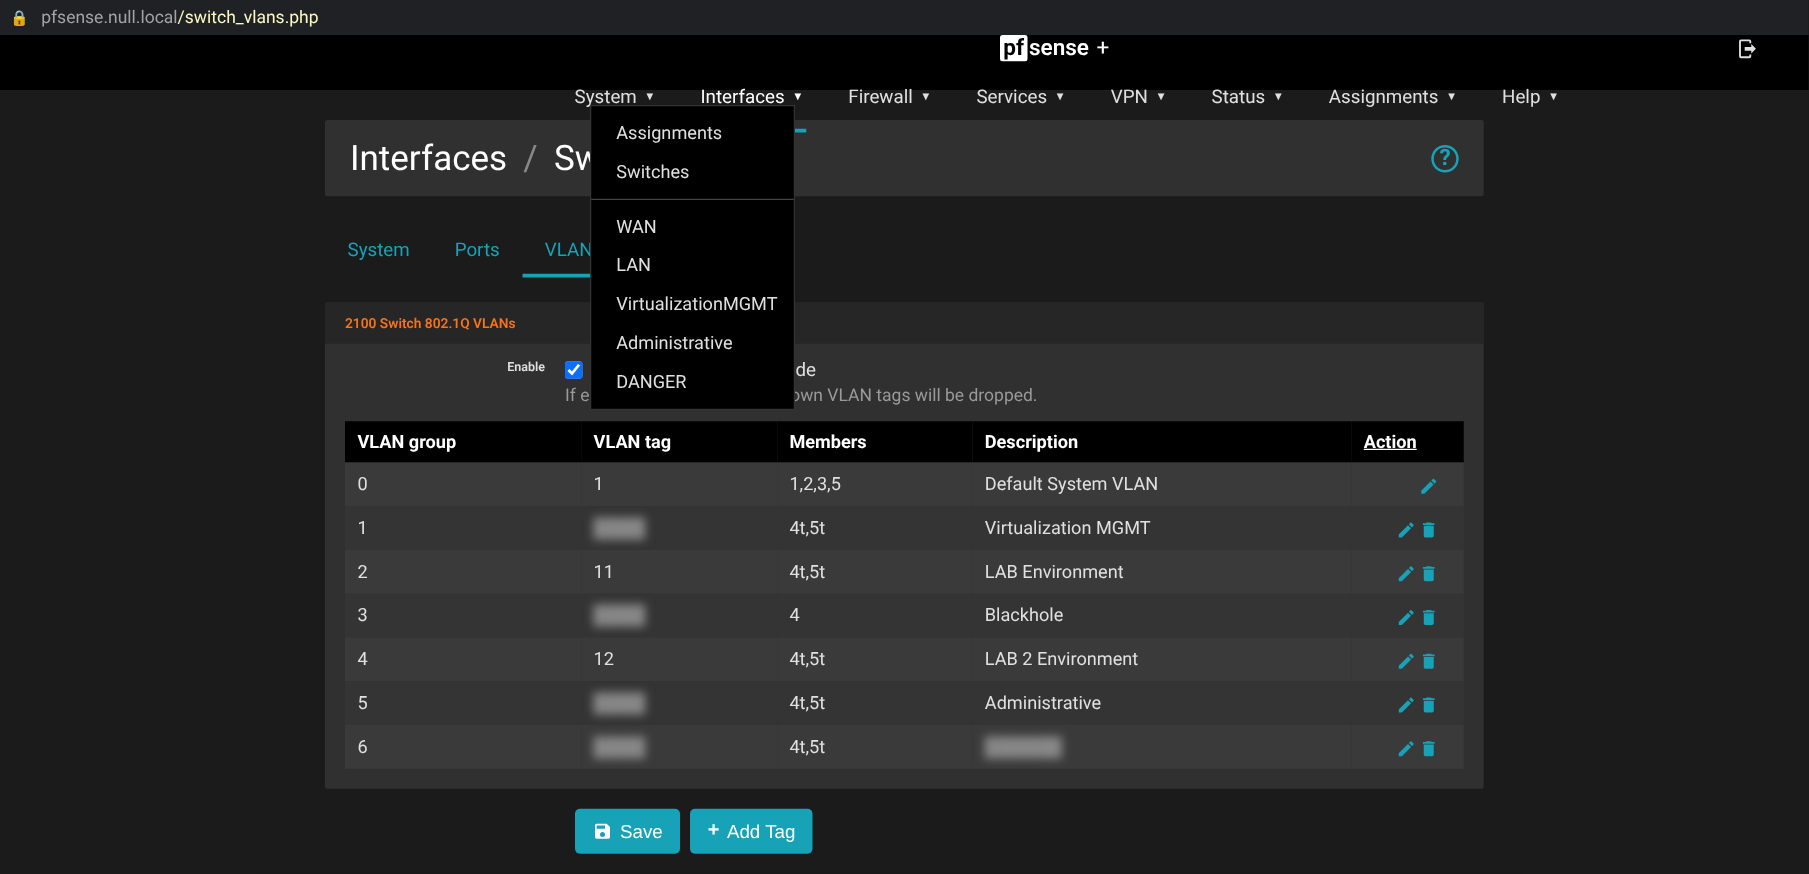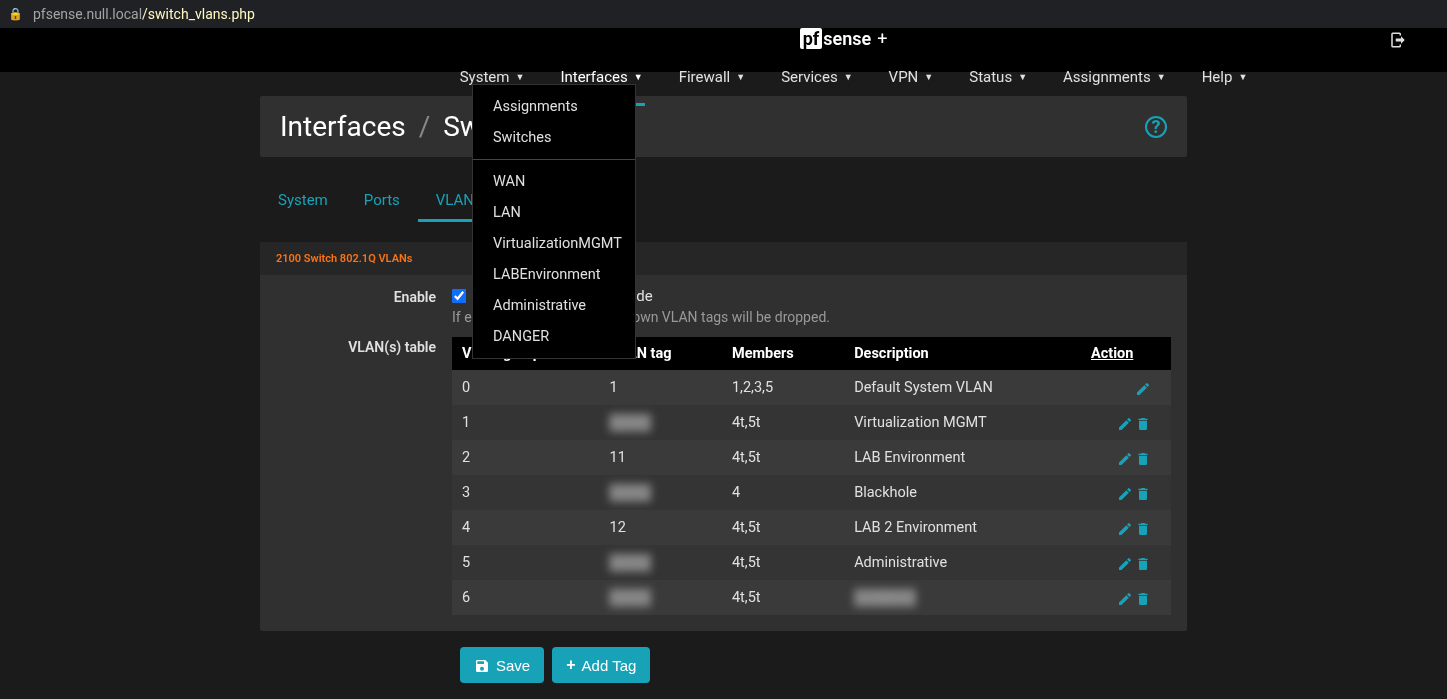--- a/index.html
+++ b/index.html
@@ -25,21 +25,21 @@
 .breadcrumb-bar { background: #303030; margin-top: 24px; padding: 14px 20px; display: flex; align-items: center; justify-content: space-between; border-radius: 2px; }
 .breadcrumb { font-size: 28px; color: #fff; }
 .breadcrumb .sep { color: #888; margin: 0 6px; }
 .help-icon { color: #17a2b8; font-size: 18px; font-weight: 700; border: 2px solid #17a2b8; border-radius: 50%; width: 22px; height: 22px; display: inline-flex; align-items: center; justify-content: center; cursor: pointer; }
 .tabs { display: flex; margin-top: 24px; border-bottom: none; }
 .tab { padding: 10px 18px; color: #17a2b8; cursor: pointer; font-size: 15px; }
 .tab.active { border-bottom: 3px solid #17a2b8; }
 .panel { background: #303030; margin-top: 20px; border-radius: 2px; }
 .panel-header { background: #262626; padding: 10px 16px; font-weight: 600; font-size: 11px; color: #f97316; }
 .form-row { display: flex; padding: 12px 16px 4px; align-items: flex-start; }
-.form-label { width: 176px; text-align: right; padding-right: 16px; font-weight: 600; color: #e0e0e0; font-size: 14px; padding-top: 2px; }
+.form-label { width: 176px; text-align: right; padding-right: 16px; font-weight: 600; color: #e0e0e0; font-size: 10px; padding-top: 2px; }
 .form-content { flex: 1; }
 .checkbox-line { display: flex; align-items: center; gap: 8px; }
 .checkbox-line input { width: 14px; height: 14px; accent-color: #0d6efd; }
 .help-text { color: #999; font-size: 14px; margin-top: 4px; }
 .table-row-section { display: flex; padding: 8px 16px 16px; }
 .table-wrap { flex: 1; }
 table { width: 100%; border-collapse: collapse; }
 thead th { background: #000; color: #fff; text-align: left; padding: 8px 10px; font-weight: 700; font-size: 14.5px; }
 thead th:last-child { text-align: left; text-decoration: underline; }
 tbody tr { background: #3a3a3a; }
@@ -112,21 +112,20 @@
 <div class="dropdown">
   <div>
       <div class="dropdown-item">Assignments</div>
       <div class="dropdown-item">Switches</div>
     </div>
   <div class="dropdown-divider"></div>
   <div>
       <div class="dropdown-item">WAN</div>
       <div class="dropdown-item">LAN</div>
       <div class="dropdown-item">VirtualizationMGMT</div>
-      <div class="dropdown-item">LABEnvironment</div>
       <div class="dropdown-item">Administrative</div>
       <div class="dropdown-item">DANGER</div>
     </div>
 </div>
 
 <div class="main">
   <div class="breadcrumb-bar">
     <div class="breadcrumb">
       <span>Interfaces</span>
       <span class="sep">/</span>
@@ -149,21 +148,20 @@
       <div class="form-content">
         <label class="checkbox-line">
           <input type="checkbox" checked="" style="">
           <span>Enable 802.1q VLAN mode</span>
         </label>
         <div class="help-text">If enabled, packets with unknown VLAN tags will be dropped.</div>
       </div>
     </div>
 
     <div class="table-row-section">
-      <div class="form-label">VLAN(s) table</div>
       <div class="table-wrap">
         <table>
           <thead>
             <tr>
               <th>VLAN group</th>
               <th>VLAN tag</th>
               <th>Members</th>
               <th>Description</th>
               <th style="width:90px">Action</th>
             </tr>

